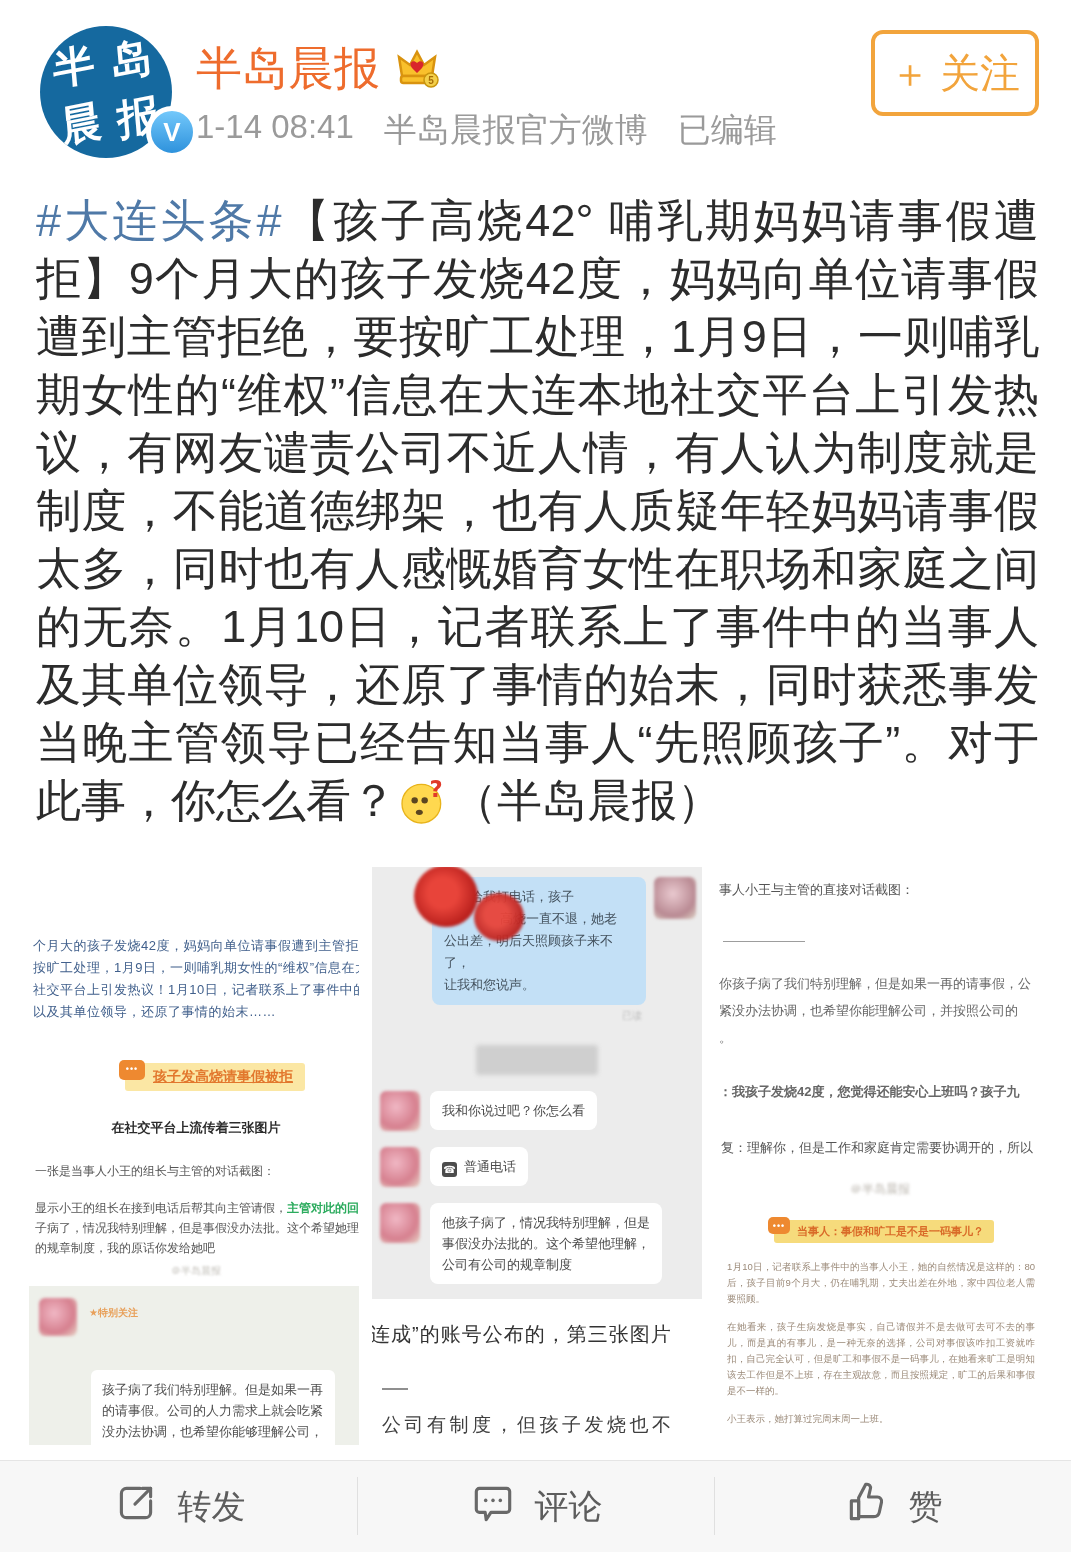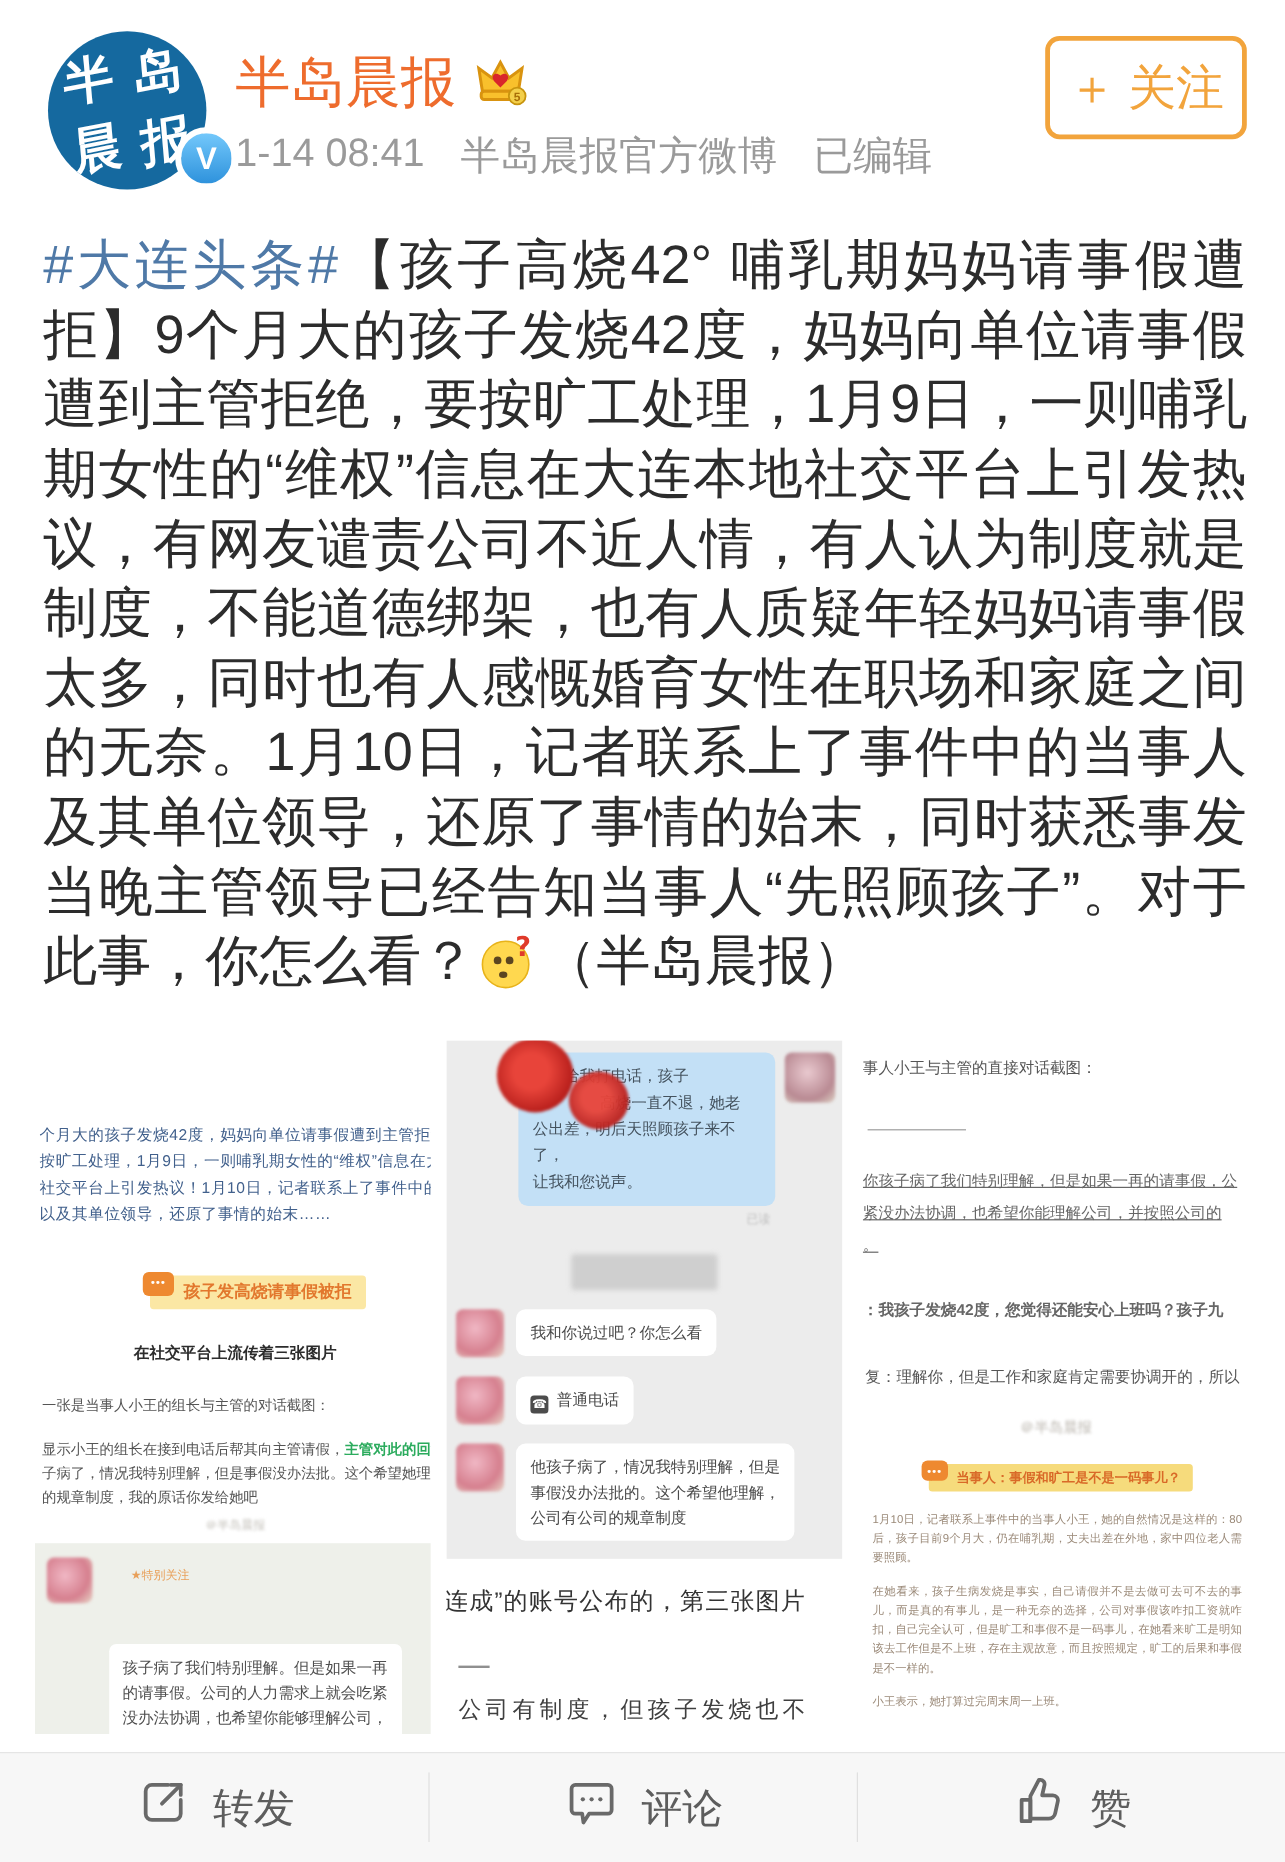--- a/index.html
+++ b/index.html
@@ -37,42 +37,42 @@
   
   .images-row { display:flex; gap:13px; margin:28px 0 0 29px; }
   .img-card { width:330px; height:578px; overflow:hidden; position:relative;
     background:#fff; flex:none; cursor:pointer; }
   
   .c1-article { padding:68px 0 0 4px; }
   .c1-line { white-space:nowrap; overflow:hidden; font-size:13px; line-height:22px;
     color:#41608c; letter-spacing:.5px; }
   .hl-badge { display:inline-flex; align-items:center; margin:40px 0 0 92px;
     background:#fbe7a4; border-radius:3px; padding:5px 12px 5px 8px;
-    color:#e2772d; font-size:14px; font-weight:bold; white-space:nowrap; position:relative; }
+    color:#e2772d; font-size:14px; font-weight:bold; white-space:nowrap; position:relative;text-decoration:underline; }
   .bubble-ic { display:inline-block; width:26px; height:20px; background:#ee8930;
     border-radius:5px; margin:-14px 8px 0 -14px; position:relative; flex:none; }
   .bubble-ic::before { content:"•••"; position:absolute; inset:0; color:#fff;
     font-size:9px; line-height:18px; text-align:center; letter-spacing:1px; }
   .bubble-ic::after { content:""; position:absolute; left:4px; bottom:-4px;
     border:4px solid transparent; border-top-color:#ee8930; }
   .c1-subtitle { margin-top:28px; text-align:center; font-size:13px;
     font-weight:bold; color:#2c2c2c; white-space:nowrap; }
   .c1-caption { margin:26px 0 0 2px; font-size:12px; color:#555; white-space:nowrap; }
   .c1-para { margin:18px 0 0 2px; font-size:12px; line-height:20px; color:#555; }
   .c1-para div { white-space:nowrap; overflow:hidden; }
   .green-hl { color:#2bab5d; font-weight:bold; }
   .watermark { text-align:center; color:#c3c0ba; font-size:10px;
     filter:blur(1.3px); margin-top:6px; white-space:nowrap; }
   .c1-chat { margin-top:8px; background:#eef0ea; height:240px; position:relative;
     padding:12px 10px 0 10px; }
   .pink-avatar { width:38px; height:38px; border-radius:6px; flex:none;
     background:radial-gradient(circle at 40% 40%, #f0b7c4, #d6808f 60%, #e8d6c8);
     filter:blur(1.5px); }
-  .c1-tag { position:absolute; left:80px; top:20px; color:#e8a05a; font-size:10px;
-    filter:blur(.6px); }
+  .c1-tag { position:absolute; left:60px; top:20px; color:#e8a05a; font-size:10px;
+    filter:blur(.6px);font-weight:bold; }
   .c1-bubble-white { margin:34px 14px 0 52px; background:#fff; border-radius:6px;
     padding:9px 11px; font-size:13px; line-height:21px; color:#4f4f4f; }
   
   .c2-chat { background:#ececec; height:432px; position:relative; padding-top:10px; }
   .c2-avatar-r { position:absolute; right:6px; top:10px; width:42px; height:42px;
     border-radius:6px; background:radial-gradient(circle at 45% 40%, #e9c9cf, #b98a93 65%, #ded3c5);
     filter:blur(1.5px); }
   .c2-bubble-top { position:relative; margin:0 56px 0 60px; background:#c3e0f6;
     border-radius:8px; padding:9px 12px; font-size:13px; line-height:22px; color:#44525e; }
   .sticker { position:absolute; border-radius:50%; filter:blur(1.5px); z-index:2;
@@ -93,21 +93,21 @@
   .c2-article { background:#fff; padding:22px 0 0 10px; }
   .c2-big { font-size:20px; color:#333; white-space:nowrap; margin-left:-12px;
     letter-spacing:1px; }
   .c2-dash { margin-top:40px; width:26px; height:2px; background:#8f8f8f; }
   .c2-line { margin-top:22px; font-size:19px; color:#3f3f3f; letter-spacing:3.5px;
     white-space:nowrap; }
   
   .c3 { padding:14px 0 0 8px; }
   .c3-caption { font-size:13px; color:#555; white-space:nowrap; margin-left:-4px; }
   .c3-hr { width:82px; height:1px; background:#9d9d9d; margin-top:42px; }
-  .c3-para1 { margin-top:28px; font-size:13px; line-height:27px; color:#666;text-decoration:underline; }
+  .c3-para1 { margin-top:28px; font-size:13px; line-height:27px; color:#666; }
   .c3-para1 div { white-space:nowrap; overflow:hidden; margin-left:-4px; }
   .c3-line { margin-top:32px; font-size:13px; color:#666; white-space:nowrap; margin-left:-4px;font-weight:bold; }
   .c3-reply { margin-top:38px; font-size:13px; color:#555; white-space:nowrap;
     margin-left:-2px; font-weight:500; }
   .c3-watermark { margin:24px 0 0 -8px; text-align:center; color:#b9b4ac;
     font-size:12px; filter:blur(1.4px); }
   .c3-badge { display:inline-flex; align-items:center; background:#f6db7c;
     border-radius:3px; padding:4px 10px 4px 6px; color:#d96a28; font-size:11px;
     font-weight:bold; white-space:nowrap; position:relative; }
   .c3-badge .bubble-ic { width:22px; height:17px; margin:-12px 7px 0 -12px; }

